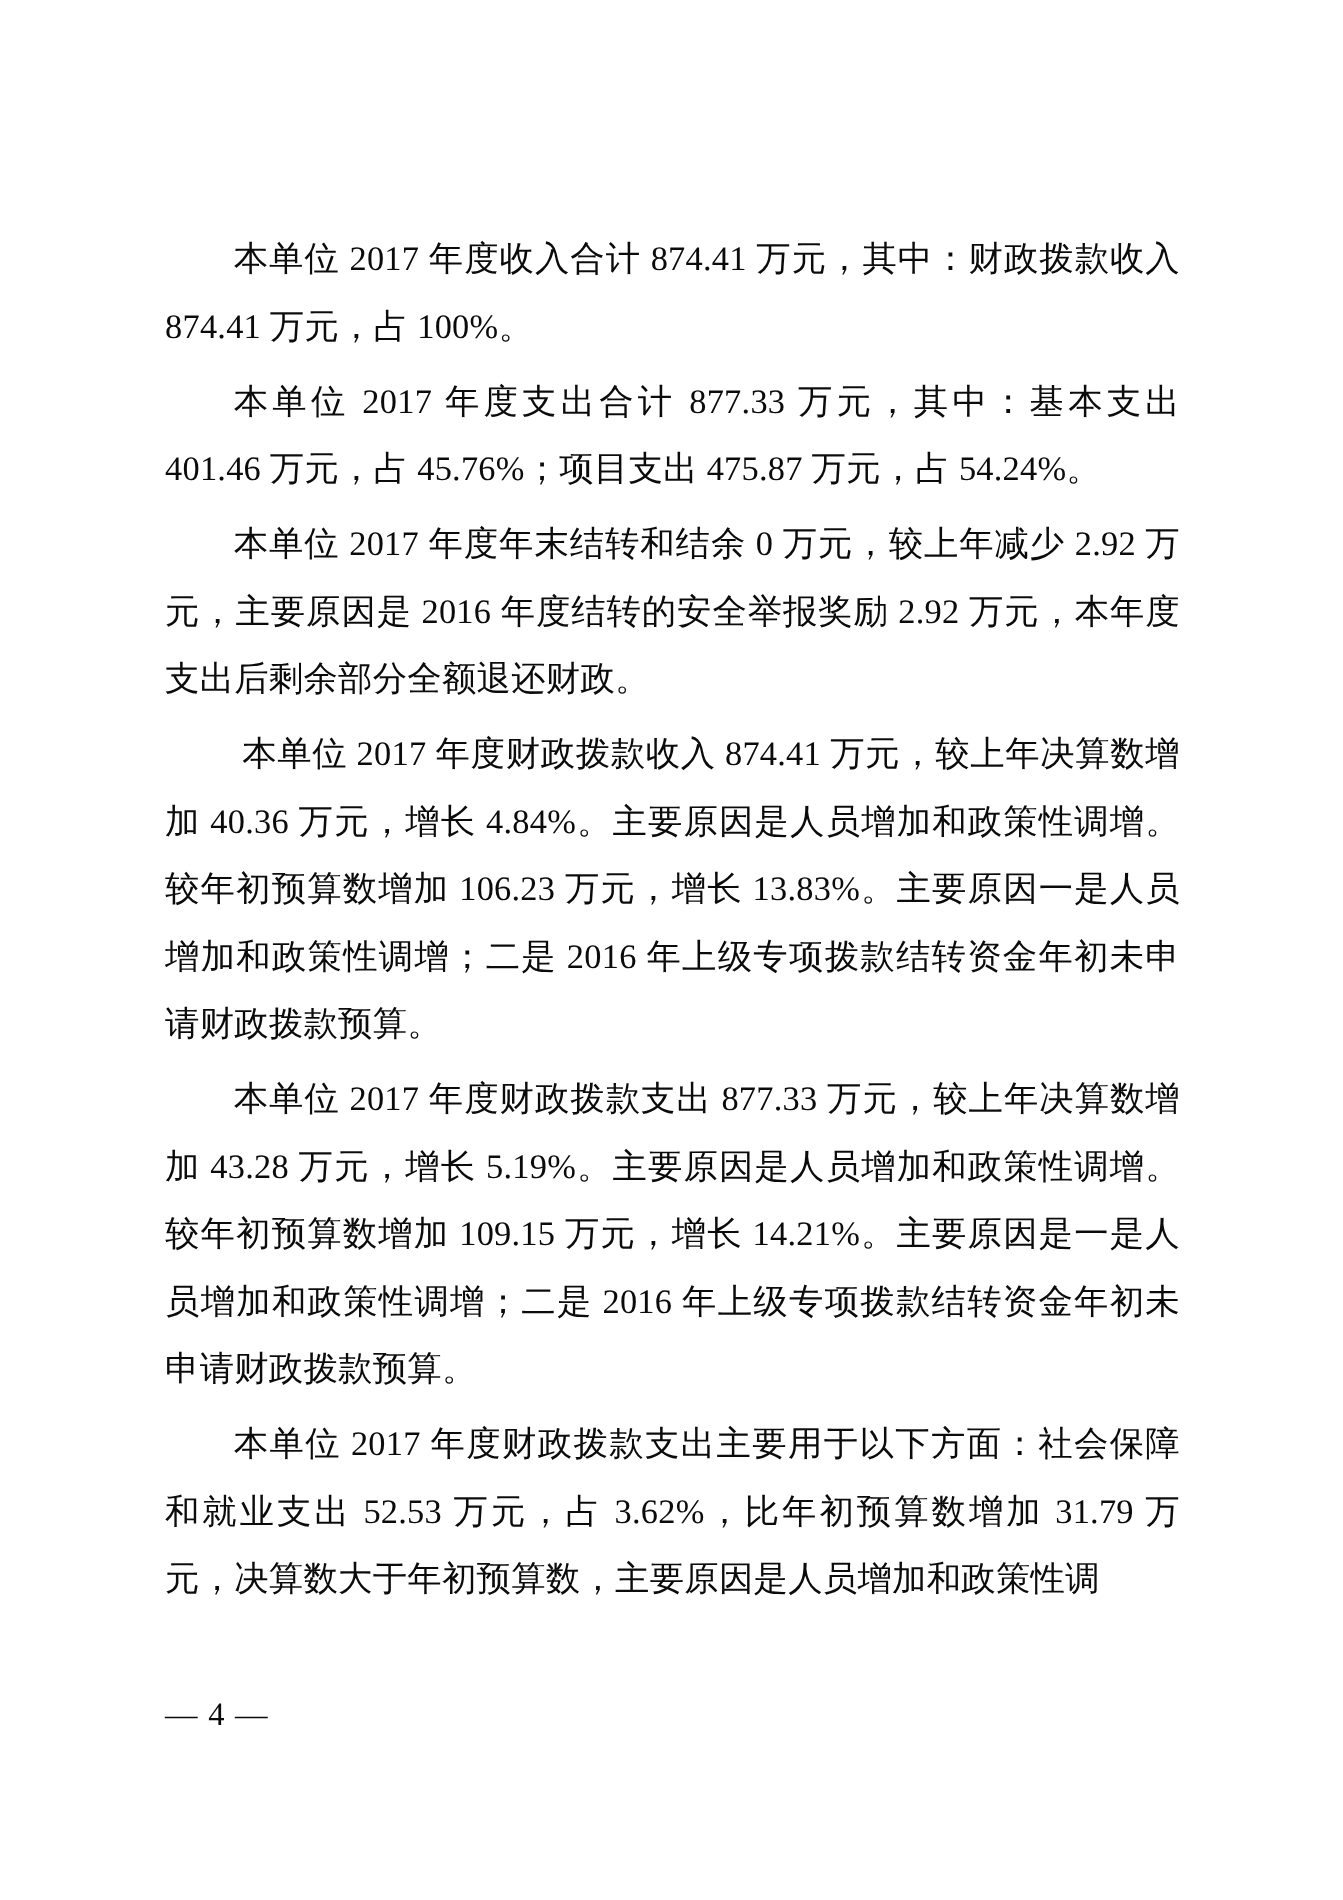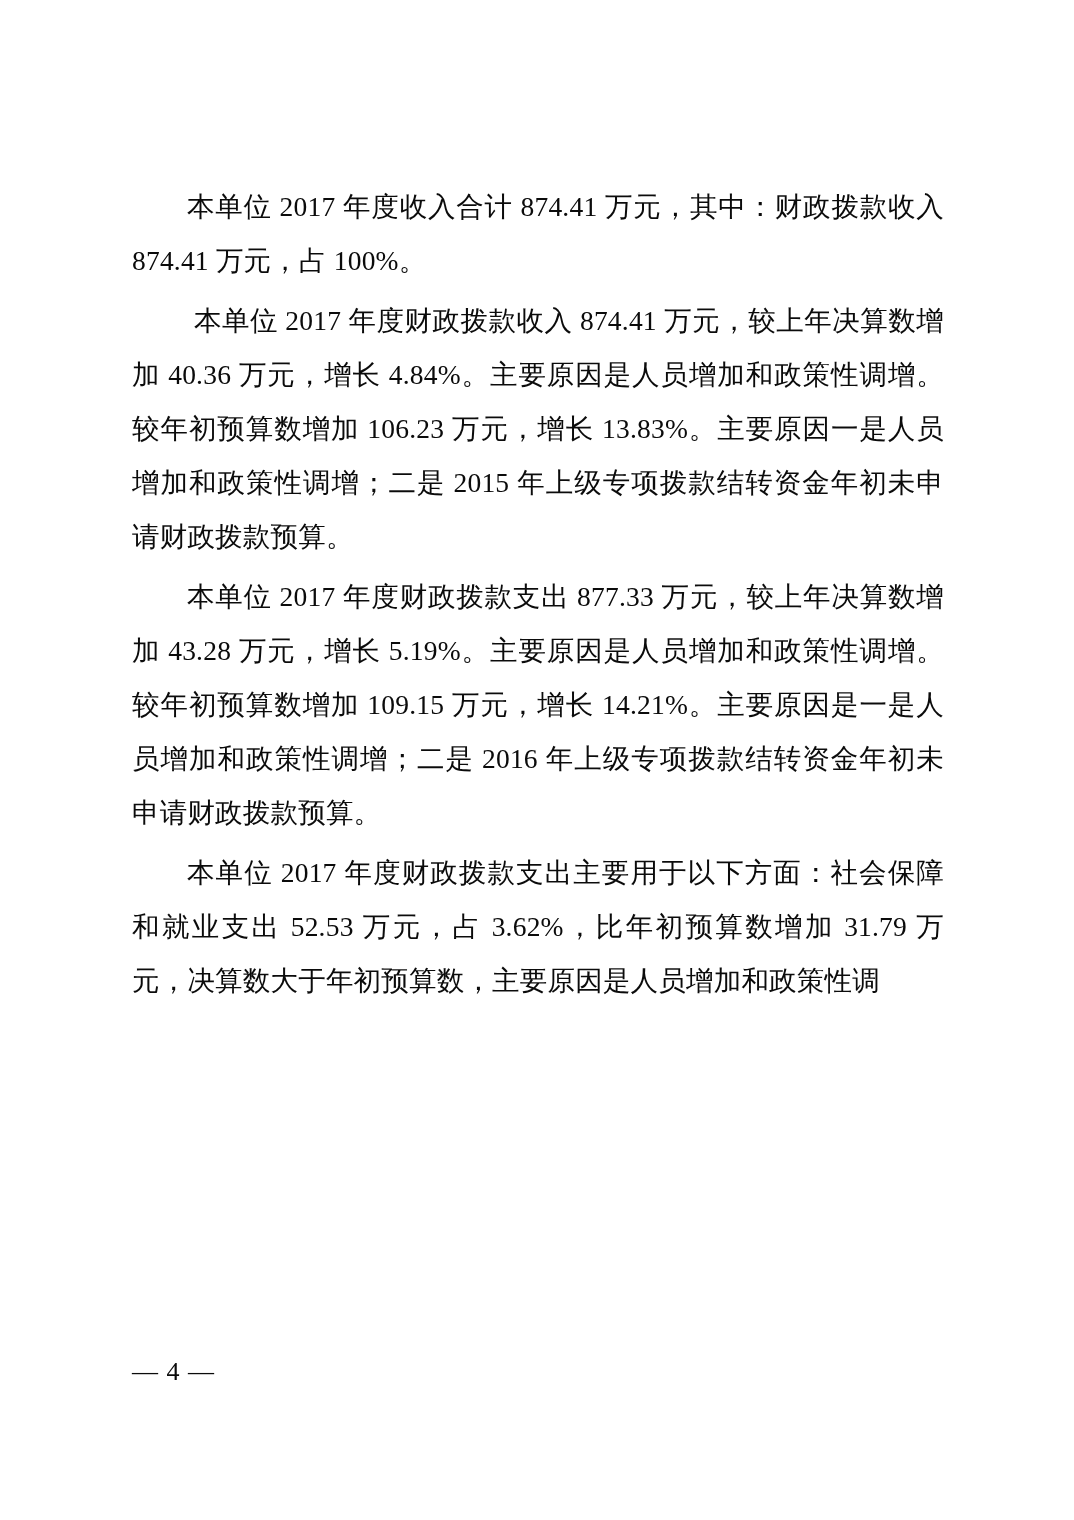--- a/index.html
+++ b/index.html
@@ -55,24 +55,26 @@
 </style>
 </head>
 <body>
 
 <div class="page">
 
   <div class="content">
 
     <p class="para">本单位 2017 年度收入合计 874.41 万元，其中：财政拨款收入 874.41 万元，占 100%。</p>
 
+    <p class="para">本单位 2017 年度支出合计 877.33 万元，其中：基本支出 401.46 万元，占 45.76%；项目支出 475.87 万元，占 54.24%。</p>
+
+    <p class="para">本单位 2017 年度年末结转和结余 0 万元，较上年减少 2.92 万元，主要原因是 2016 年度结转的安全举报奖励 2.92 万元，本年度支出后剩余部分全额退还财政。</p>
 
 
-
-    <p class="para indent-extra">本单位 2017 年度财政拨款收入 874.41 万元，较上年决算数增加 40.36 万元，增长 4.84%。主要原因是人员增加和政策性调增。较年初预算数增加 106.23 万元，增长 13.83%。主要原因一是人员增加和政策性调增；二是 2015 年上级专项拨款结转资金年初未申请财政拨款预算。</p>
+    <p class="para indent-extra">本单位 2017 年度财政拨款收入 874.41 万元，较上年决算数增加 40.36 万元，增长 4.84%。主要原因是人员增加和政策性调增。较年初预算数增加 106.23 万元，增长 13.83%。主要原因一是人员增加和政策性调增；二是 2016 年上级专项拨款结转资金年初未申请财政拨款预算。</p>
 
     <p class="para">本单位 2017 年度财政拨款支出 877.33 万元，较上年决算数增加 43.28 万元，增长 5.19%。主要原因是人员增加和政策性调增。较年初预算数增加 109.15 万元，增长 14.21%。主要原因是一是人员增加和政策性调增；二是 2016 年上级专项拨款结转资金年初未申请财政拨款预算。</p>
 
     <p class="para tight">本单位 2017 年度财政拨款支出主要用于以下方面：社会保障和就业支出 52.53 万元，占 3.62%，比年初预算数增加 31.79 万元，决算数大于年初预算数，主要原因是人员增加和政策性调</p>
 
   </div>
 
   <div class="page-number">— 4 —</div>
 
 </div>

